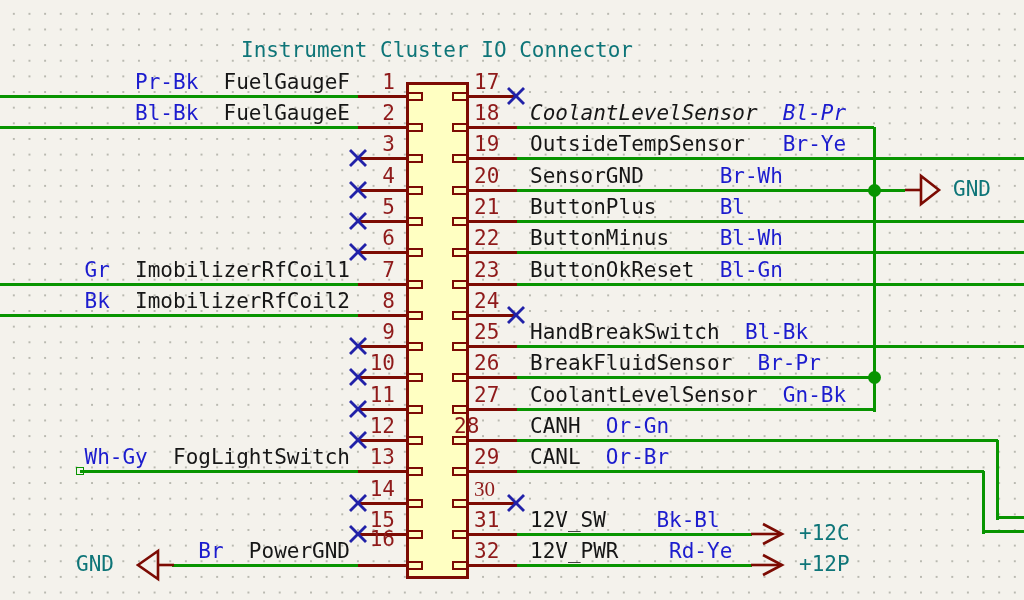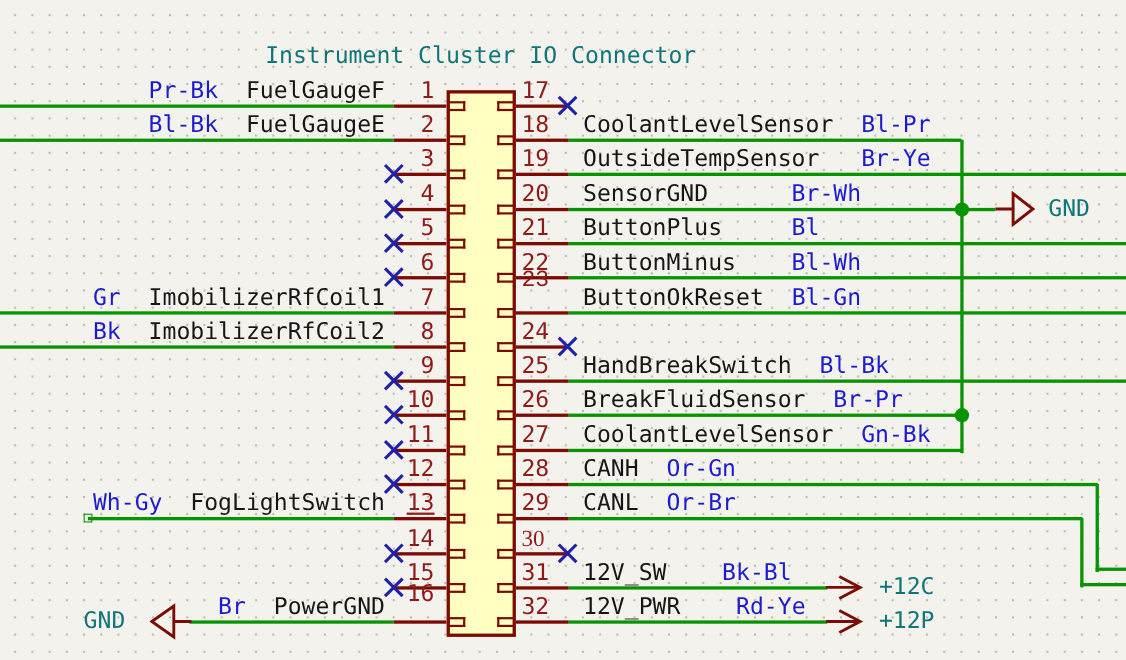--- a/index.html
+++ b/index.html
@@ -165,21 +165,21 @@
     </svg>
     <div class="abs stub" style="left: 358px; top: 439px; width: 48px;"></div>
     <div class="abs fork fork-left" style="left: 407px; top: 436px; z-index: 3;"></div>
     <div class="abs txt pin-num pin-num-left" style="left: 335px; top: 415px;">12</div>
     <svg width="22" height="22" class="abs nc-svg" style="left: 347px; top: 429px;">
       <line x1="3" y1="3" x2="19" y2="19" stroke="#2121A8" stroke-width="2.8"></line>
       <line x1="3" y1="19" x2="19" y2="3" stroke="#2121A8" stroke-width="2.8"></line>
     </svg>
     <div class="abs stub" style="left: 358px; top: 470px; width: 48px;"></div>
     <div class="abs fork fork-left" style="left: 407px; top: 467px; z-index: 3;"></div>
-    <div class="abs txt pin-num pin-num-left" style="left: 335px; top: 446px; text-decoration: underline;">13</div>
+    <div class="abs txt pin-num pin-num-left" style="left: 335px; top: 446px;">13</div>
     <div class="abs txt row-left" style="top: 446px;"><span class="code">Wh-Gy</span><span class="net">  FogLightSwitch</span></div>
     <div class="abs stub" style="left: 358px; top: 502px; width: 48px;"></div>
     <div class="abs fork fork-left" style="left: 407px; top: 499px; z-index: 3;"></div>
     <div class="abs txt pin-num pin-num-left" style="left: 335px; top: 478px;">14</div>
     <svg width="22" height="22" class="abs nc-svg" style="left: 347px; top: 492px;">
       <line x1="3" y1="3" x2="19" y2="19" stroke="#2121A8" stroke-width="2.8"></line>
       <line x1="3" y1="19" x2="19" y2="3" stroke="#2121A8" stroke-width="2.8"></line>
     </svg>
     <div class="abs stub" style="left: 358px; top: 533px; width: 48px;"></div>
     <div class="abs fork fork-left" style="left: 407px; top: 530px; z-index: 3;"></div>
@@ -195,40 +195,40 @@
     <div class="abs stub" style="left: 469px; top: 95px; width: 48px;"></div>
     <div class="abs fork fork-right" style="left: 452px; top: 92px; z-index: 3;"></div>
     <div class="abs txt pin-num" style="left: 474px; top: 71px;">17</div>
     <svg width="22" height="22" class="abs nc-svg" style="left: 505px; top: 85px;">
       <line x1="3" y1="3" x2="19" y2="19" stroke="#2121A8" stroke-width="2.8"></line>
       <line x1="3" y1="19" x2="19" y2="3" stroke="#2121A8" stroke-width="2.8"></line>
     </svg>
     <div class="abs stub" style="left: 469px; top: 126px; width: 48px;"></div>
     <div class="abs fork fork-right" style="left: 452px; top: 123px; z-index: 3;"></div>
     <div class="abs txt pin-num" style="left: 474px; top: 102px;">18</div>
-    <div class="abs txt row-right" style="top: 102px;"><span class="net">CoolantLevelSensor</span><span class="code">  Bl-Pr</span></div>
+    <div class="abs txt row-right" style="top: 102px; font-style: italic;"><span class="net">CoolantLevelSensor</span><span class="code">  Bl-Pr</span></div>
     <div class="abs stub" style="left: 469px; top: 157px; width: 48px;"></div>
     <div class="abs fork fork-right" style="left: 452px; top: 154px; z-index: 3;"></div>
     <div class="abs txt pin-num" style="left: 474px; top: 133px;">19</div>
     <div class="abs txt row-right" style="top: 133px;"><span class="net">OutsideTempSensor</span><span class="code">   Br-Ye</span></div>
     <div class="abs stub" style="left: 469px; top: 189px; width: 48px;"></div>
     <div class="abs fork fork-right" style="left: 452px; top: 186px; z-index: 3;"></div>
     <div class="abs txt pin-num" style="left: 474px; top: 165px;">20</div>
     <div class="abs txt row-right" style="top: 165px;"><span class="net">SensorGND</span><span class="code">      Br-Wh</span></div>
     <div class="abs stub" style="left: 469px; top: 220px; width: 48px;"></div>
     <div class="abs fork fork-right" style="left: 452px; top: 217px; z-index: 3;"></div>
     <div class="abs txt pin-num" style="left: 474px; top: 196px;">21</div>
     <div class="abs txt row-right" style="top: 196px;"><span class="net">ButtonPlus</span><span class="code">     Bl</span></div>
     <div class="abs stub" style="left: 469px; top: 251px; width: 48px;"></div>
     <div class="abs fork fork-right" style="left: 452px; top: 248px; z-index: 3;"></div>
     <div class="abs txt pin-num" style="left: 474px; top: 227px;">22</div>
     <div class="abs txt row-right" style="top: 227px;"><span class="net">ButtonMinus</span><span class="code">    Bl-Wh</span></div>
     <div class="abs stub" style="left: 469px; top: 283px; width: 48px;"></div>
     <div class="abs fork fork-right" style="left: 452px; top: 280px; z-index: 3;"></div>
-    <div class="abs txt pin-num" style="left: 474px; top: 245px; font-family: Liberation Mono, monospace;">23</div>
+    <div class="abs txt pin-num" style="left: 474px; top: 259px;">23</div>
     <div class="abs txt row-right" style="top: 259px;"><span class="net">ButtonOkReset</span><span class="code">  Bl-Gn</span></div>
     <div class="abs stub" style="left: 469px; top: 314px; width: 48px;"></div>
     <div class="abs fork fork-right" style="left: 452px; top: 311px; z-index: 3;"></div>
     <div class="abs txt pin-num" style="left: 474px; top: 290px;">24</div>
     <svg width="22" height="22" class="abs nc-svg" style="left: 505px; top: 304px;">
       <line x1="3" y1="3" x2="19" y2="19" stroke="#2121A8" stroke-width="2.8"></line>
       <line x1="3" y1="19" x2="19" y2="3" stroke="#2121A8" stroke-width="2.8"></line>
     </svg>
     <div class="abs stub" style="left: 469px; top: 345px; width: 48px;"></div>
     <div class="abs fork fork-right" style="left: 452px; top: 342px; z-index: 3;"></div>
@@ -237,21 +237,21 @@
     <div class="abs stub" style="left: 469px; top: 376px; width: 48px;"></div>
     <div class="abs fork fork-right" style="left: 452px; top: 373px; z-index: 3;"></div>
     <div class="abs txt pin-num" style="left: 474px; top: 352px;">26</div>
     <div class="abs txt row-right" style="top: 352px;"><span class="net">BreakFluidSensor</span><span class="code">  Br-Pr</span></div>
     <div class="abs stub" style="left: 469px; top: 408px; width: 48px;"></div>
     <div class="abs fork fork-right" style="left: 452px; top: 405px; z-index: 3;"></div>
     <div class="abs txt pin-num" style="left: 474px; top: 384px;">27</div>
     <div class="abs txt row-right" style="top: 384px;"><span class="net">CoolantLevelSensor</span><span class="code">  Gn-Bk</span></div>
     <div class="abs stub" style="left: 469px; top: 439px; width: 48px;"></div>
     <div class="abs fork fork-right" style="left: 452px; top: 436px; z-index: 3;"></div>
-    <div class="abs txt pin-num" style="left: 474px; top: 415px;">28</div>
+    <div class="abs txt pin-num" style="left: 454px; top: 415px;">28</div>
     <div class="abs txt row-right" style="top: 415px;"><span class="net">CANH</span><span class="code">  Or-Gn</span></div>
     <div class="abs stub" style="left: 469px; top: 470px; width: 48px;"></div>
     <div class="abs fork fork-right" style="left: 452px; top: 467px; z-index: 3;"></div>
     <div class="abs txt pin-num" style="left: 474px; top: 446px;">29</div>
     <div class="abs txt row-right" style="top: 446px;"><span class="net">CANL</span><span class="code">  Or-Br</span></div>
     <div class="abs stub" style="left: 469px; top: 502px; width: 48px;"></div>
     <div class="abs fork fork-right" style="left: 452px; top: 499px; z-index: 3;"></div>
     <div class="abs txt pin-num" style="left: 474px; top: 478px; font-family: Liberation Serif, serif;">30</div>
     <svg width="22" height="22" class="abs nc-svg" style="left: 505px; top: 492px;">
       <line x1="3" y1="3" x2="19" y2="19" stroke="#2121A8" stroke-width="2.8"></line>

